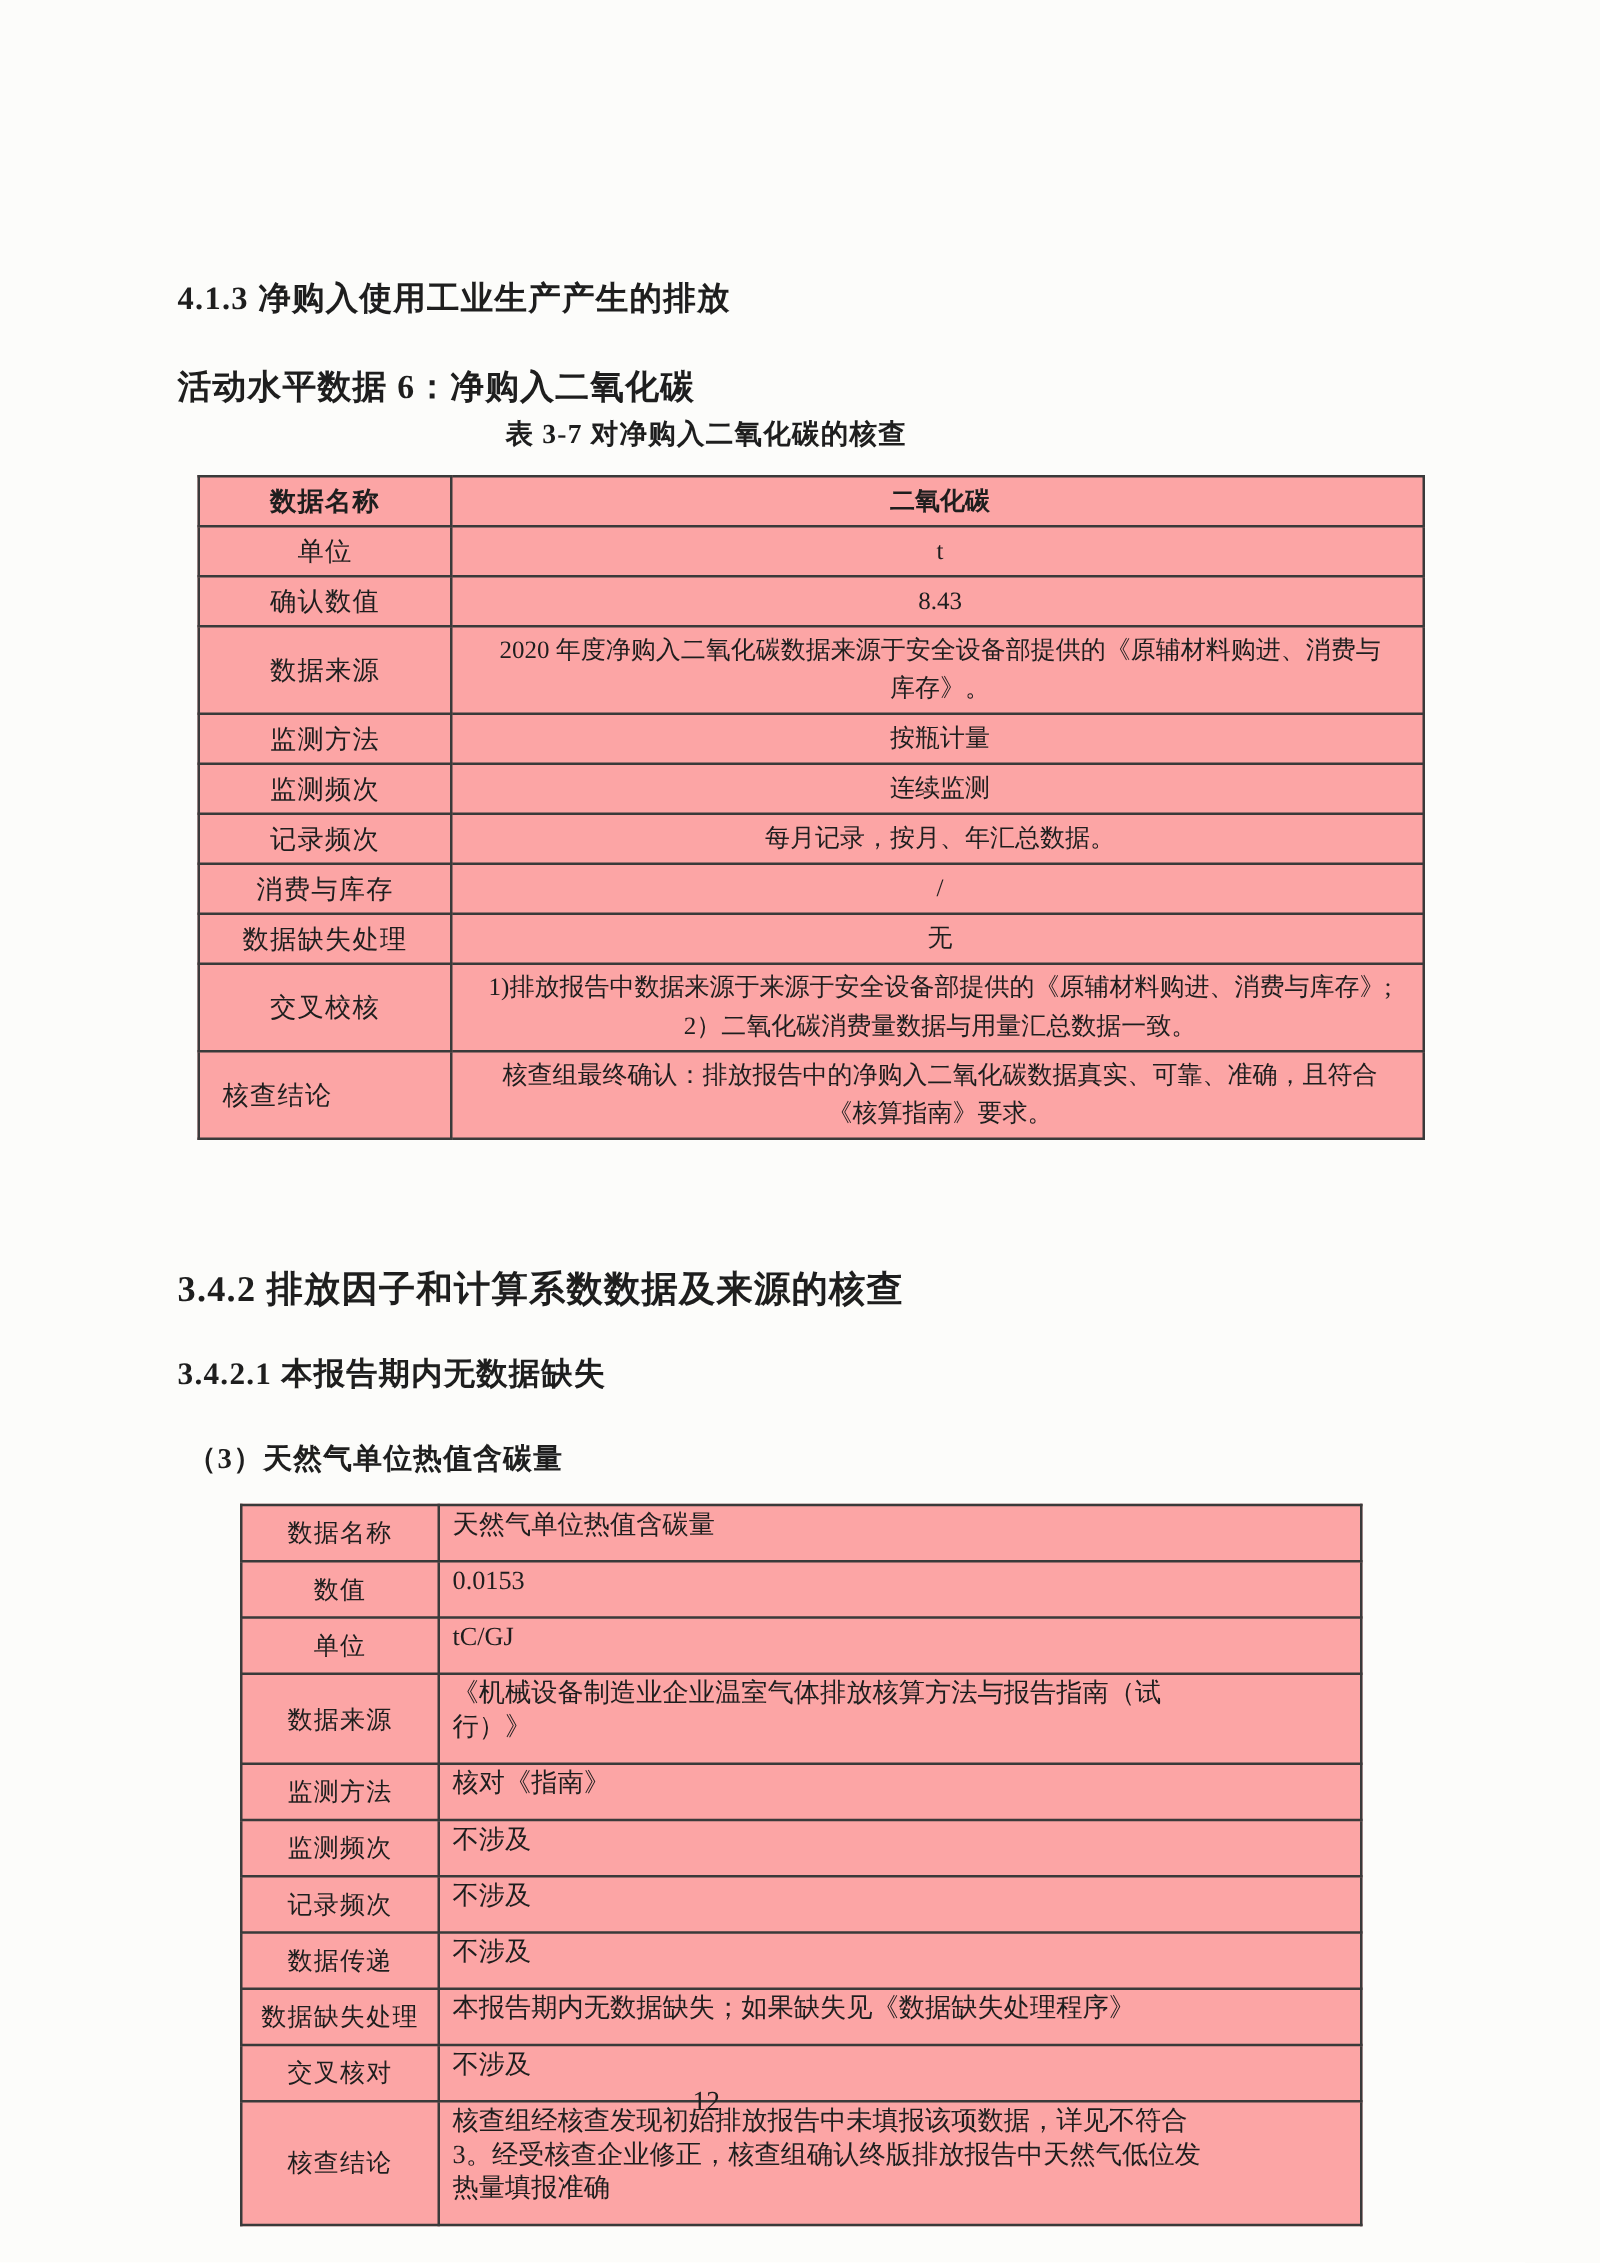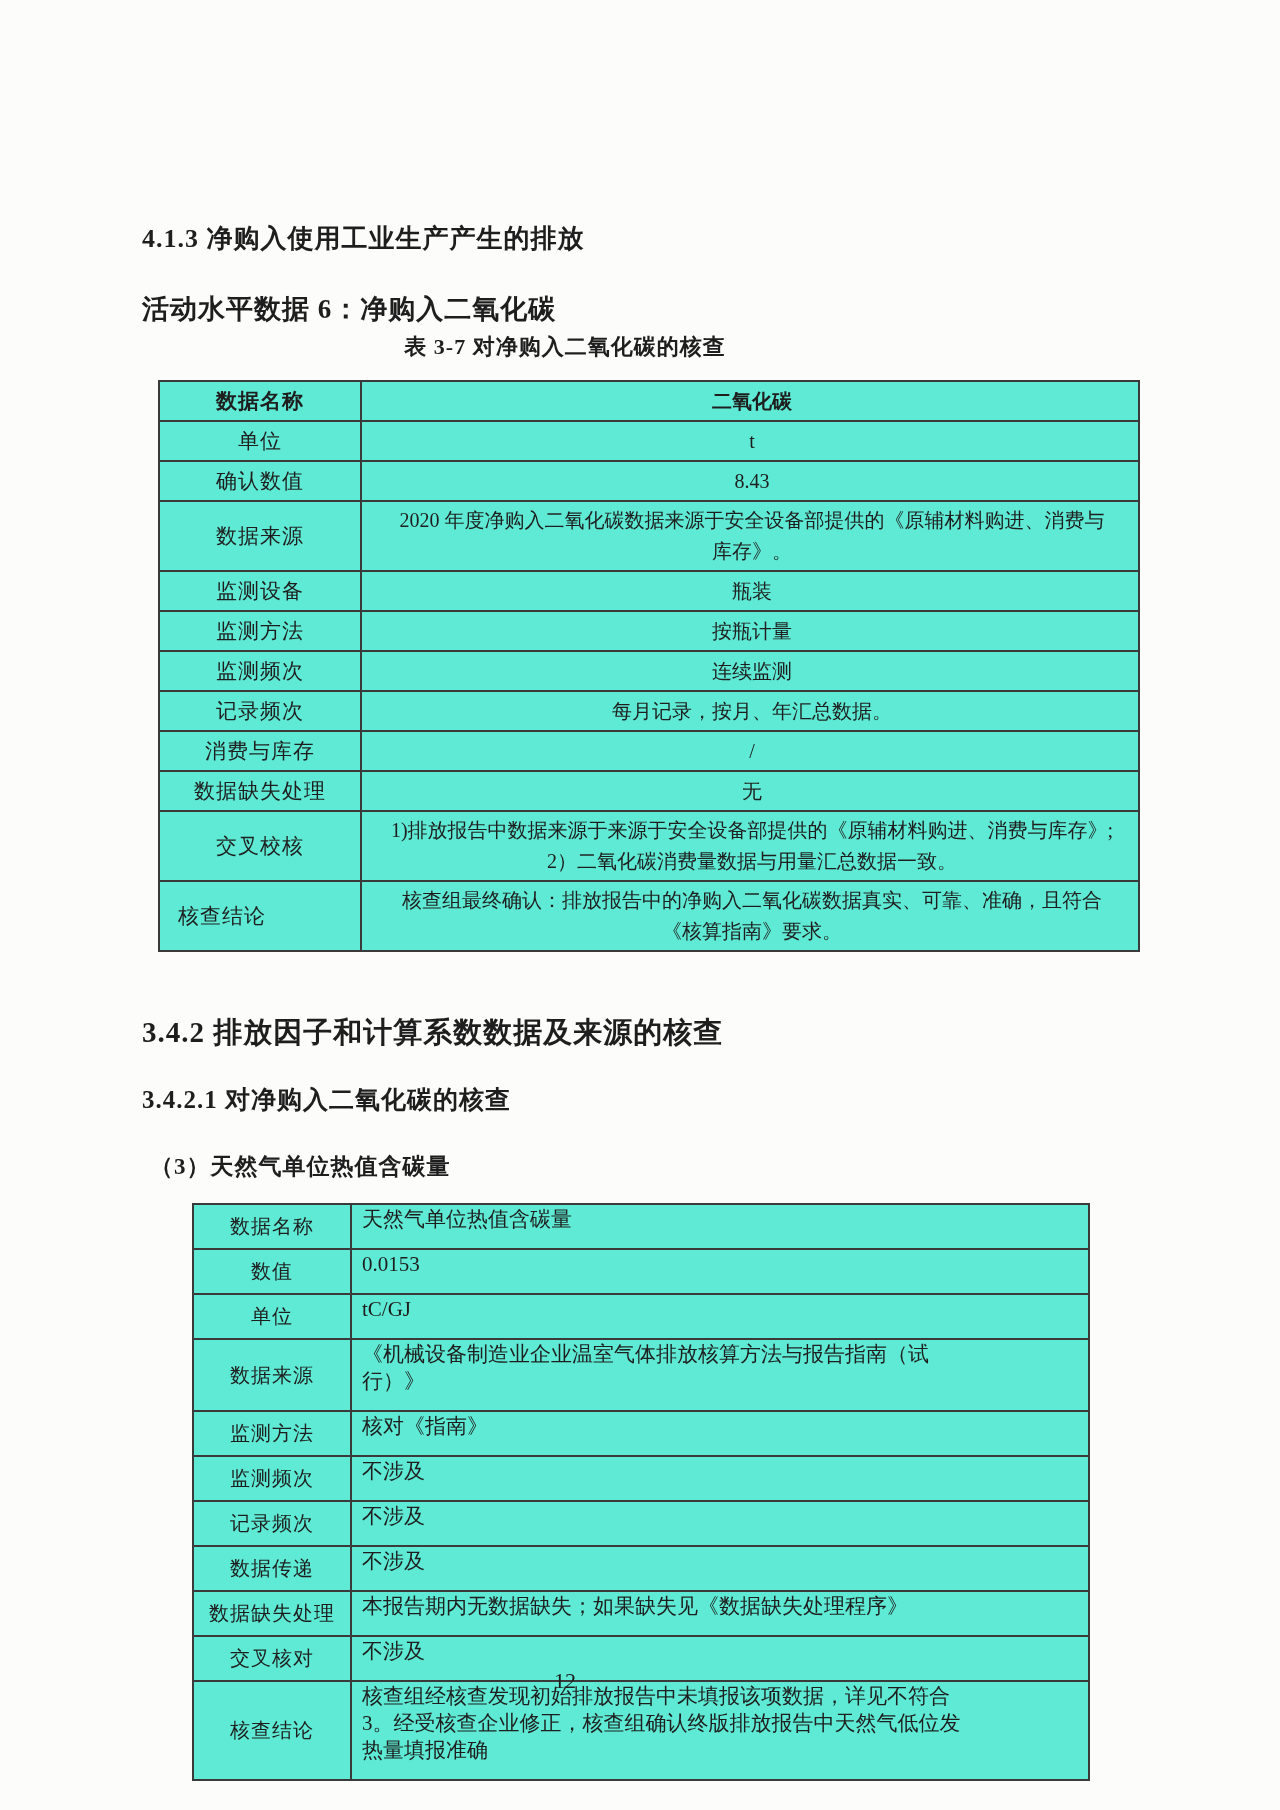--- a/index.html
+++ b/index.html
@@ -13,21 +13,21 @@
     overflow: hidden;
   }
   .heading { position: absolute; font-weight: bold; line-height: 1.15; letter-spacing: 1px; white-space: nowrap; }
   .h413     { left: 142px; top: 224px;  font-size: 26px; text-align: center; }
   .hact     { left: 142px; top: 294px;  font-size: 27px; }
   .t1title  { left: 0;     top: 334px;  width: 1130px; text-align: center; font-size: 22px; white-space: nowrap; }
   .h342     { left: 142px; top: 1016px; font-size: 29px; }
   .h3421    { left: 142px; top: 1086px; font-size: 25px; }
   .hitem    { left: 150px; top: 1154px; font-size: 23px; }
 
-  table { position: absolute; border-collapse: collapse; table-layout: fixed; background: #5eead4; }
+  table { position: absolute; border-collapse: collapse; table-layout: fixed; background: #fca5a5; }
   td { border: 2px solid #3a3a3a; box-sizing: border-box; overflow: hidden; }
 
   .t1 { left: 158px; top: 380px; width: 980px; }
   .t1 td.lbl { text-align: center; vertical-align: middle; font-size: 21px; letter-spacing: 1px; padding: 2px 4px; }
   .t1 td.val { text-align: center;  vertical-align: middle; font-size: 20px; padding: 3px 6px 3px 10px;
                white-space: pre-line; line-height: 31px; }
   .t1 tr.single td { height: 40px; }
   .t1 tr.double td { height: 66px; }
   .t1 tr.hdr td { font-weight: bold; }
   .t1 td.lbl-left { text-align: left; padding-left: 18px; }
@@ -68,24 +68,20 @@
       <tr class="single">
         <td class="lbl">确认数值</td>
         <td class="val">8.43</td>
       </tr>
       <tr class="double">
         <td class="lbl">数据来源</td>
         <td class="val">2020 年度净购入二氧化碳数据来源于安全设备部提供的《原辅材料购进、消费与
 库存》。</td>
       </tr>
       <tr class="single">
-        <td class="lbl">监测设备</td>
-        <td class="val">瓶装</td>
-      </tr>
-      <tr class="single">
         <td class="lbl">监测方法</td>
         <td class="val">按瓶计量</td>
       </tr>
       <tr class="single">
         <td class="lbl">监测频次</td>
         <td class="val">连续监测</td>
       </tr>
       <tr class="single">
         <td class="lbl">记录频次</td>
         <td class="val">每月记录，按月、年汇总数据。</td>
@@ -105,21 +101,21 @@
       </tr>
       <tr class="double">
         <td class="lbl lbl-left">核查结论</td>
         <td class="val">核查组最终确认：排放报告中的净购入二氧化碳数据真实、可靠、准确，且符合
 《核算指南》要求。</td>
       </tr>
     </tbody>
   </table>
 
   <div class="heading h342">3.4.2 排放因子和计算系数数据及来源的核查</div>
-  <div class="heading h3421">3.4.2.1 对净购入二氧化碳的核查</div>
+  <div class="heading h3421">3.4.2.1 本报告期内无数据缺失</div>
   <div class="heading hitem">（3）天然气单位热值含碳量</div>
 
   <table class="t2">
     <colgroup>
         <col style="width:158px">
         <col style="width:738px">
       </colgroup>
     <tbody>
       <tr class="single">
         <td class="lbl">数据名称</td>

